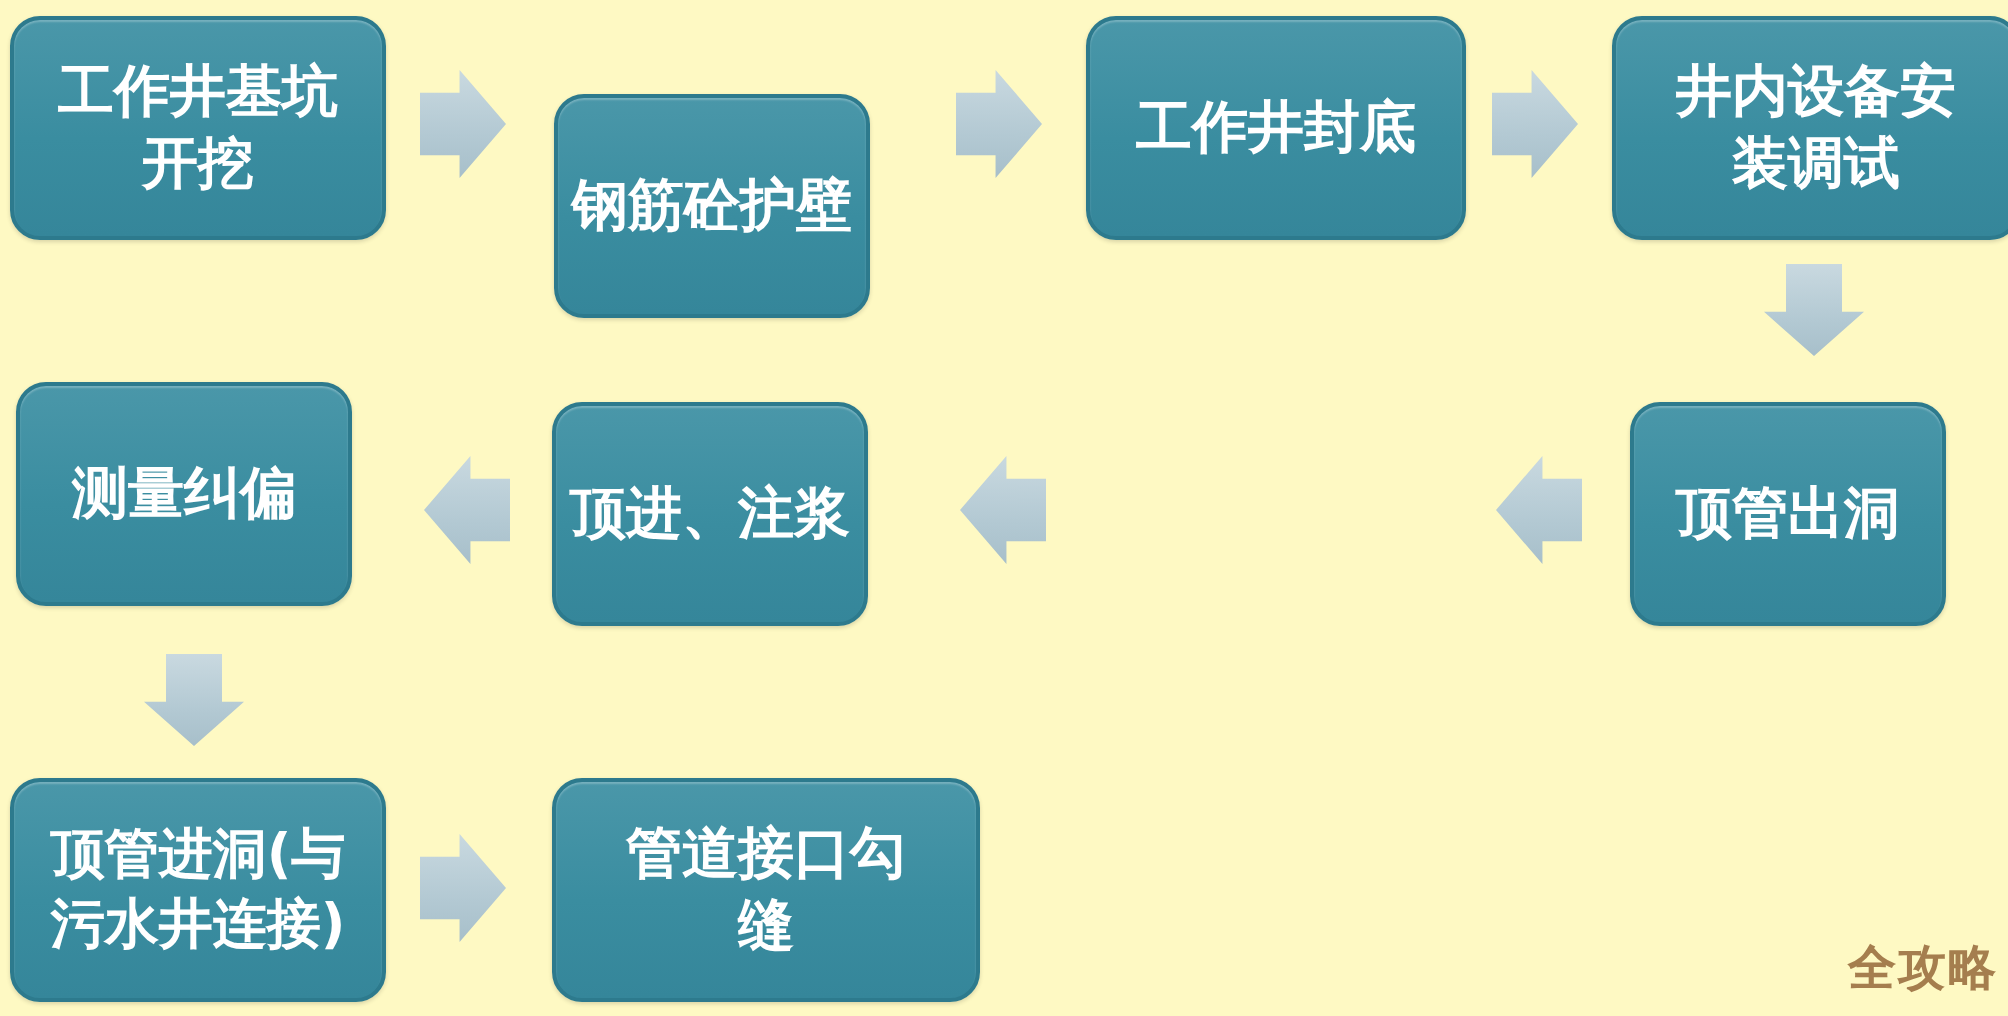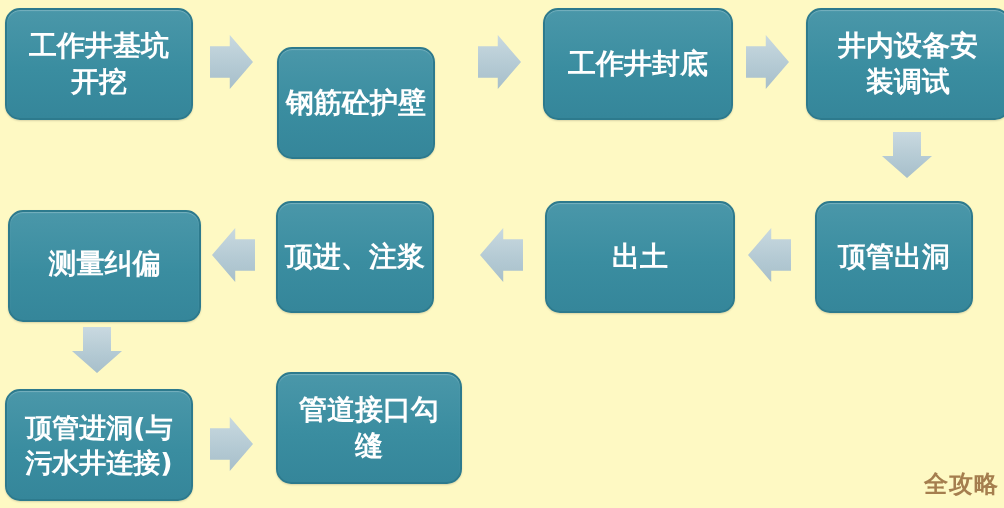--- a/index.html
+++ b/index.html
@@ -82,35 +82,34 @@
 
   <div class="node" style="left:806px; top:8px; width:204px;">井内设备安
 装调试</div>
 
   <div class="arrow down" style="left:882px; top:132px;"></div>
 
   <div class="node" style="left:815px; top:201px; width:158px;">顶管出洞</div>
 
   <div class="arrow left" style="left:748px; top:228px;"></div>
 
-  <div class="node" style="left:545px; top:201px; width:190px;">出土</div>
 
   <div class="arrow left" style="left:480px; top:228px;"></div>
 
   <div class="node" style="left:276px; top:201px; width:158px;">顶进、注浆</div>
 
   <div class="arrow left" style="left:212px; top:228px;"></div>
 
-  <div class="node" style="left:8px; top:210px; width:193px;font-family:Liberation Mono, monospace;">测量纠偏</div>
+  <div class="node" style="left:8px; top:191px; width:168px;">测量纠偏</div>
 
   <div class="arrow down" style="left:72px; top:327px;"></div>
 
   <div class="node small-text" style="left:5px; top:389px; width:188px;">顶管进洞(与
 污水井连接)</div>
 
   <div class="arrow right" style="left:210px; top:417px;"></div>
 
-  <div class="node" style="left:276px; top:372px; width:186px;">管道接口勾
+  <div class="node" style="left:276px; top:389px; width:214px;">管道接口勾
 缝</div>
 
   <div class="watermark">全攻略</div>
 
 </div>
 
 </body></html>

